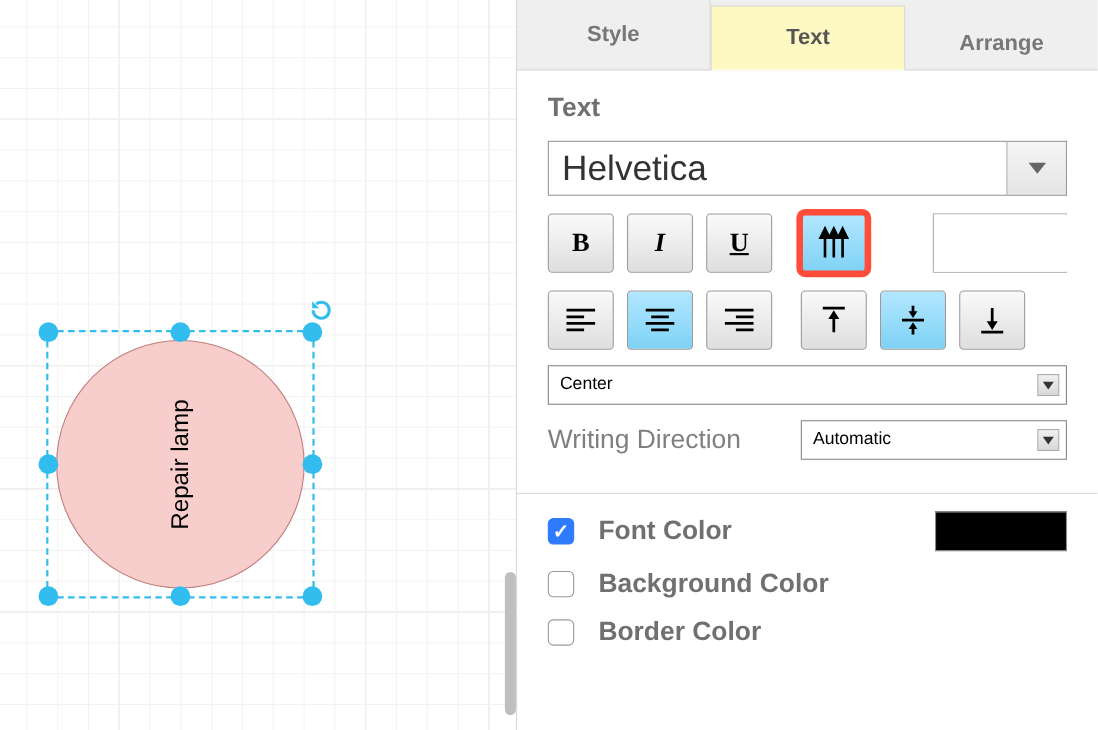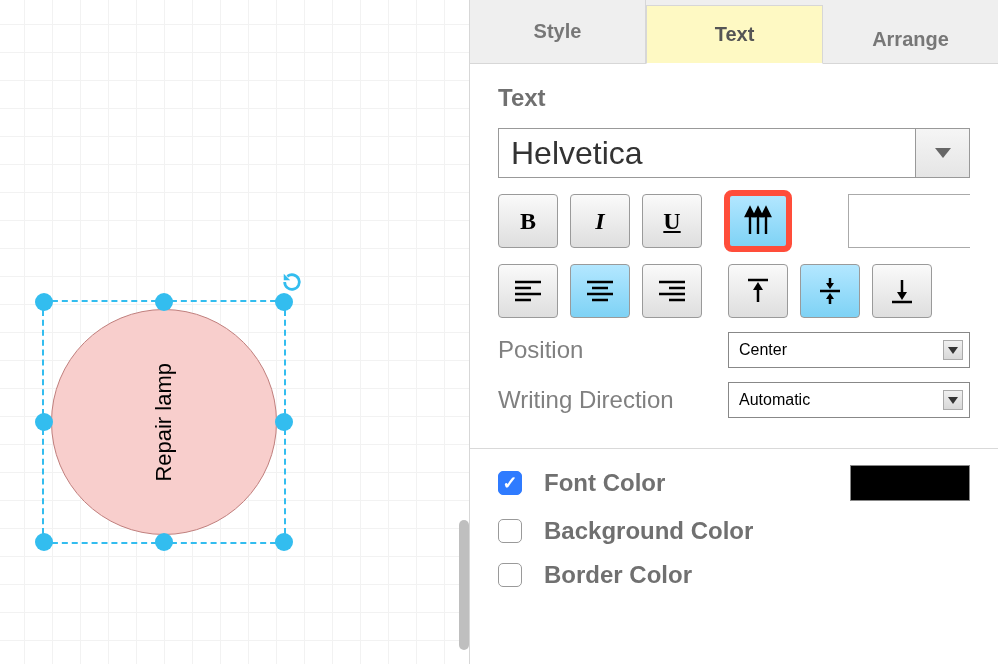--- a/index.html
+++ b/index.html
@@ -193,21 +193,20 @@
         <div class="btn">
           <svg width="26" height="30">
               <line x1="3" y1="26" x2="23" y2="26" stroke="#000" stroke-width="2.5"></line>
               <line x1="13" y1="4" x2="13" y2="20" stroke="#000" stroke-width="2.5"></line>
               <polygon points="13,24 8,16 18,16" fill="#000"></polygon>
             </svg>
         </div>
       </div>
 
       <div class="prop-row">
-        <div class="prop-label">Position</div>
         <div class="select">
           <span>Center</span>
           <div class="caret">
               <div class="triangle-down"></div>
             </div>
         </div>
       </div>
       <div class="prop-row">
         <div class="prop-label">Writing Direction</div>
         <div class="select">

